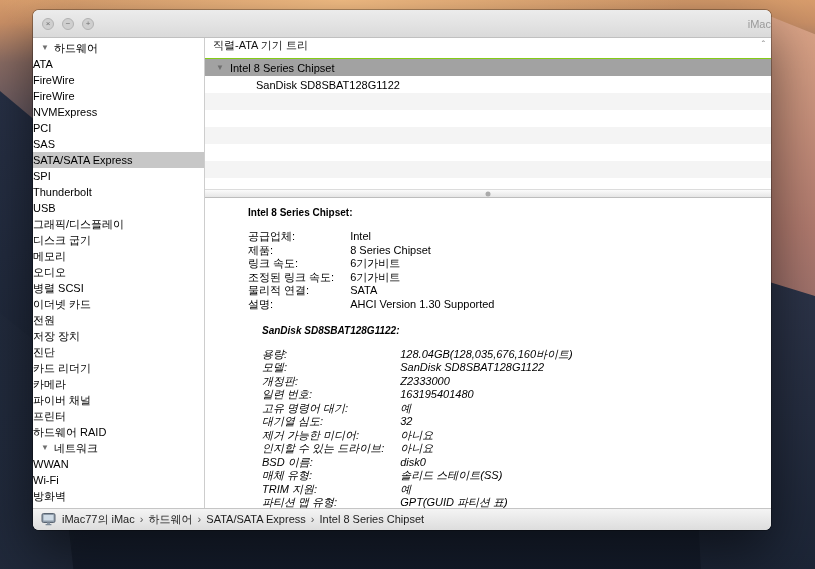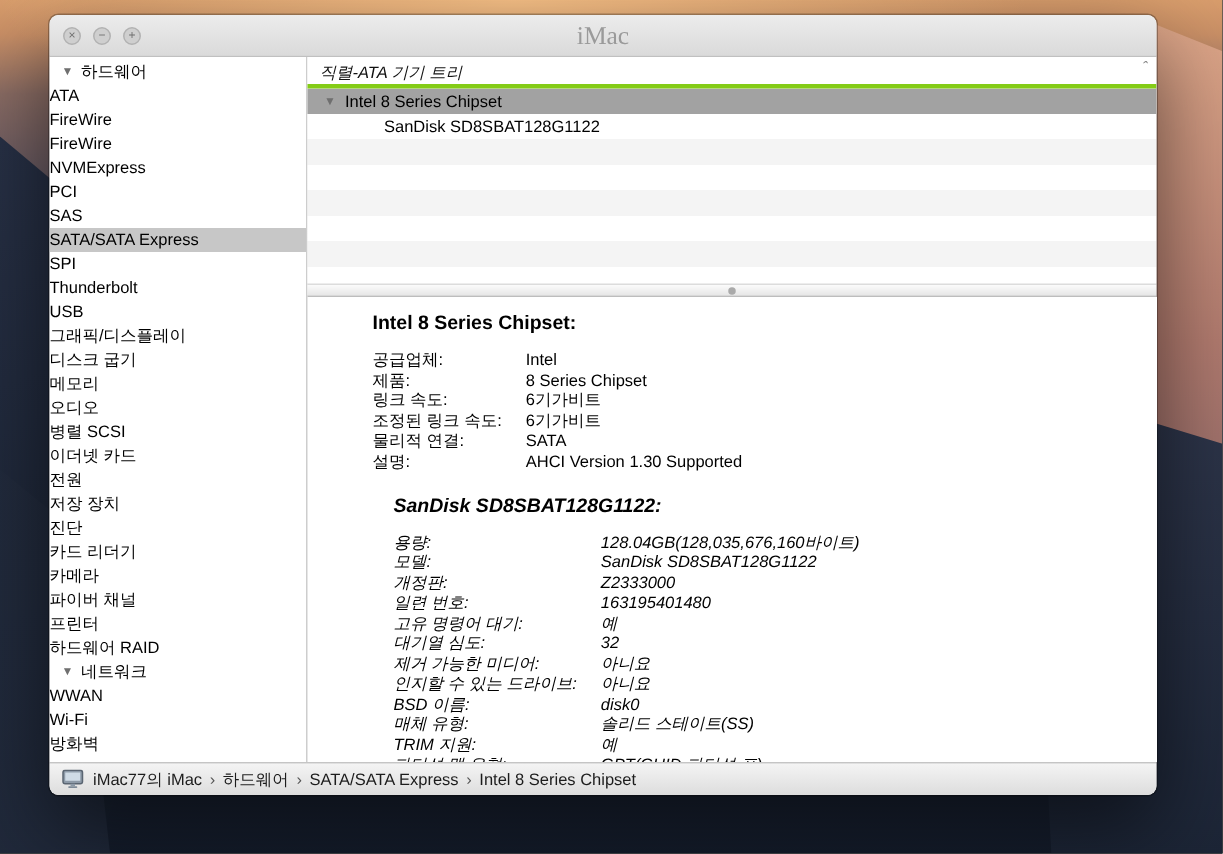--- a/index.html
+++ b/index.html
@@ -17,52 +17,52 @@
     clip-path:polygon(86% 12%,93% 2%,100% 6%,100% 55%,88% 45%);}
   .mtn-right2{position:absolute;inset:0;background:linear-gradient(180deg,#3c425a,#1c2536);
     clip-path:polygon(84% 45%,100% 52%,100% 100%,86% 100%);}
 
   .window{position:absolute;left:33px;top:10px;width:738px;height:520px;border-radius:6px;overflow:hidden;
     background:#fff;display:flex;flex-direction:column;
     box-shadow:0 22px 55px rgba(0,0,0,.55),0 0 0 1px rgba(0,0,0,.28);}
 
   .titlebar{flex:0 0 28px;background:linear-gradient(#ececec,#dadada);border-bottom:1px solid #c0c0c0;
     position:relative;display:flex;align-items:center;}
-  .title{position:absolute;left:0;right:0;text-align:center;font-size:17px;color:#9a9a9a;font-family:Liberation Serif, serif;}
+  .title{position:absolute;left:0;right:0;text-align:right;font-size:11px;color:#9a9a9a;}
   .traffic{display:flex;gap:8px;margin-left:9px;z-index:2;}
   .tl{width:12px;height:12px;border-radius:50%;background:#cfcfcf;border:1px solid #b2b2b2;
     display:flex;align-items:center;justify-content:center;font-size:8px;line-height:1;color:#6f6f6f;cursor:default;}
 
   .content{flex:1;display:flex;min-height:0;}
 
   .sidebar{flex:0 0 172px;width:172px;background:#fff;border-right:1px solid #cdcdcd;
     overflow:hidden;padding-top:2px;font-size:11px;}
   .sb-row{height:16px;line-height:16px;white-space:nowrap;cursor:default;}
   .sb-section{padding-left:8px;display:flex;align-items:center;gap:5px;}
   .tri{font-size:8px;color:#6f6f6f;flex:0 0 auto;}
   .sb-child{}
   .sb-child.selected{background:#c7c7c7;}
 
   .main{flex:1;display:flex;flex-direction:column;min-width:0;}
-  .tree-header{flex:0 0 21px;background:#fff;border-bottom:3px solid #84cc16;
-    display:flex;align-items:flex-end;padding:0 8px;font-size:11px;position:relative;color:#111;font-style:italic;}
+  .tree-header{flex:0 0 21px;background:#fff;border-bottom:1px solid #84cc16;
+    display:flex;align-items:flex-start;padding:0 8px;font-size:11px;position:relative;color:#111;}
   .sort-arrow{position:absolute;right:6px;top:2px;color:#8a8a8a;font-size:10px;}
   .tree-rows{flex:0 0 130px;font-size:11px;
     background:repeating-linear-gradient(180deg,#f4f4f4 0 17px,#ffffff 17px 34px);}
   .tree-row{height:17px;display:flex;align-items:center;cursor:default;}
   .tree-row.selected{background:#a2a2a2;}
   .tree-row .tri{margin-right:6px;}
 
   .splitter{flex:0 0 9px;background:linear-gradient(#fbfbfb,#e6e6e6);
     border-top:1px solid #dcdcdc;border-bottom:1px solid #bdbdbd;position:relative;cursor:row-resize;}
   .dimple{position:absolute;left:50%;top:50%;transform:translate(-50%,-50%);
     width:5px;height:5px;border-radius:50%;background:#aaa;}
 
   .details{flex:1;background:#fff;overflow:auto;padding:9px 12px 8px 43px;font-size:11px;color:#000;}
-  .detail-title{font-weight:bold;font-size:13px;margin-bottom:12px;}
+  .detail-title{font-weight:bold;font-size:10px;margin-bottom:12px;}
   .detail-grid{display:grid;grid-template-columns:max-content 1fr;column-gap:16px;row-gap:1.5px;line-height:12px;}
   .detail-section.nested{margin-top:15px;margin-left:14px;font-style:italic;}
 
   .statusbar{flex:0 0 22px;background:linear-gradient(#f4f4f4,#dddddd);border-top:1px solid #c5c5c5;
     display:flex;align-items:center;padding:0 8px;gap:6px;font-size:11px;color:#1c1c1c;}
   .crumb-sep{color:#555;padding:0 2px;}
   .crumb{cursor:default;}
   .computer-icon{display:inline-flex;align-items:center;}
 </style>
 </head>

